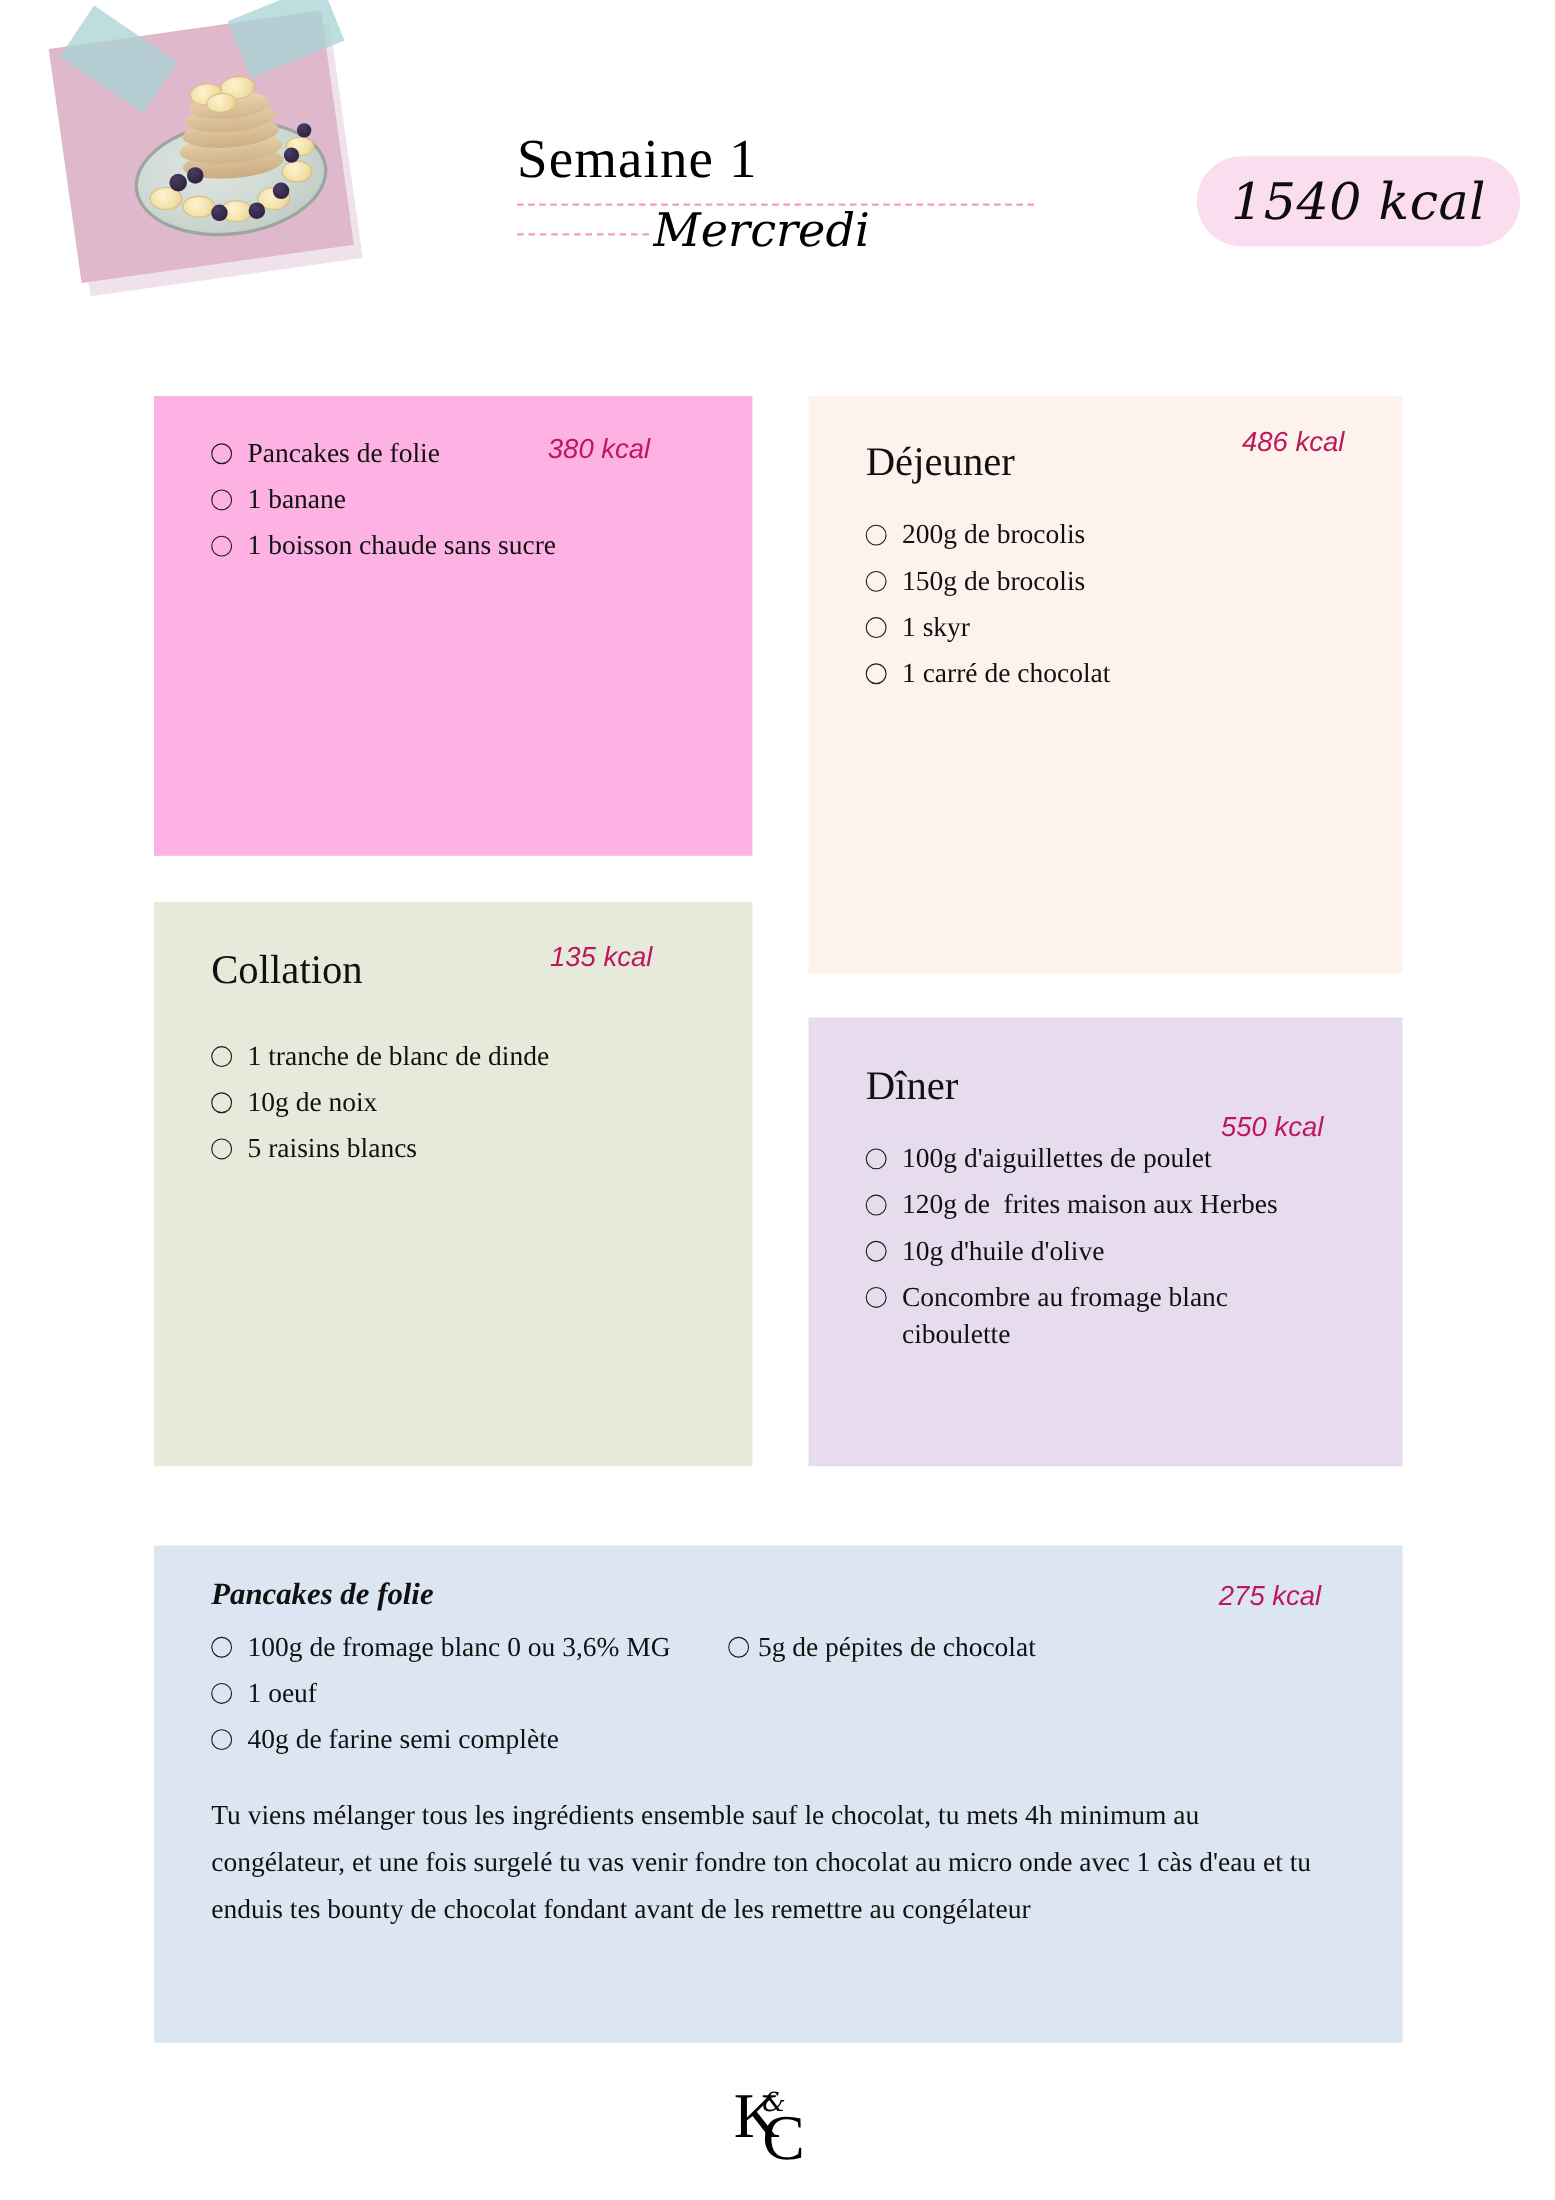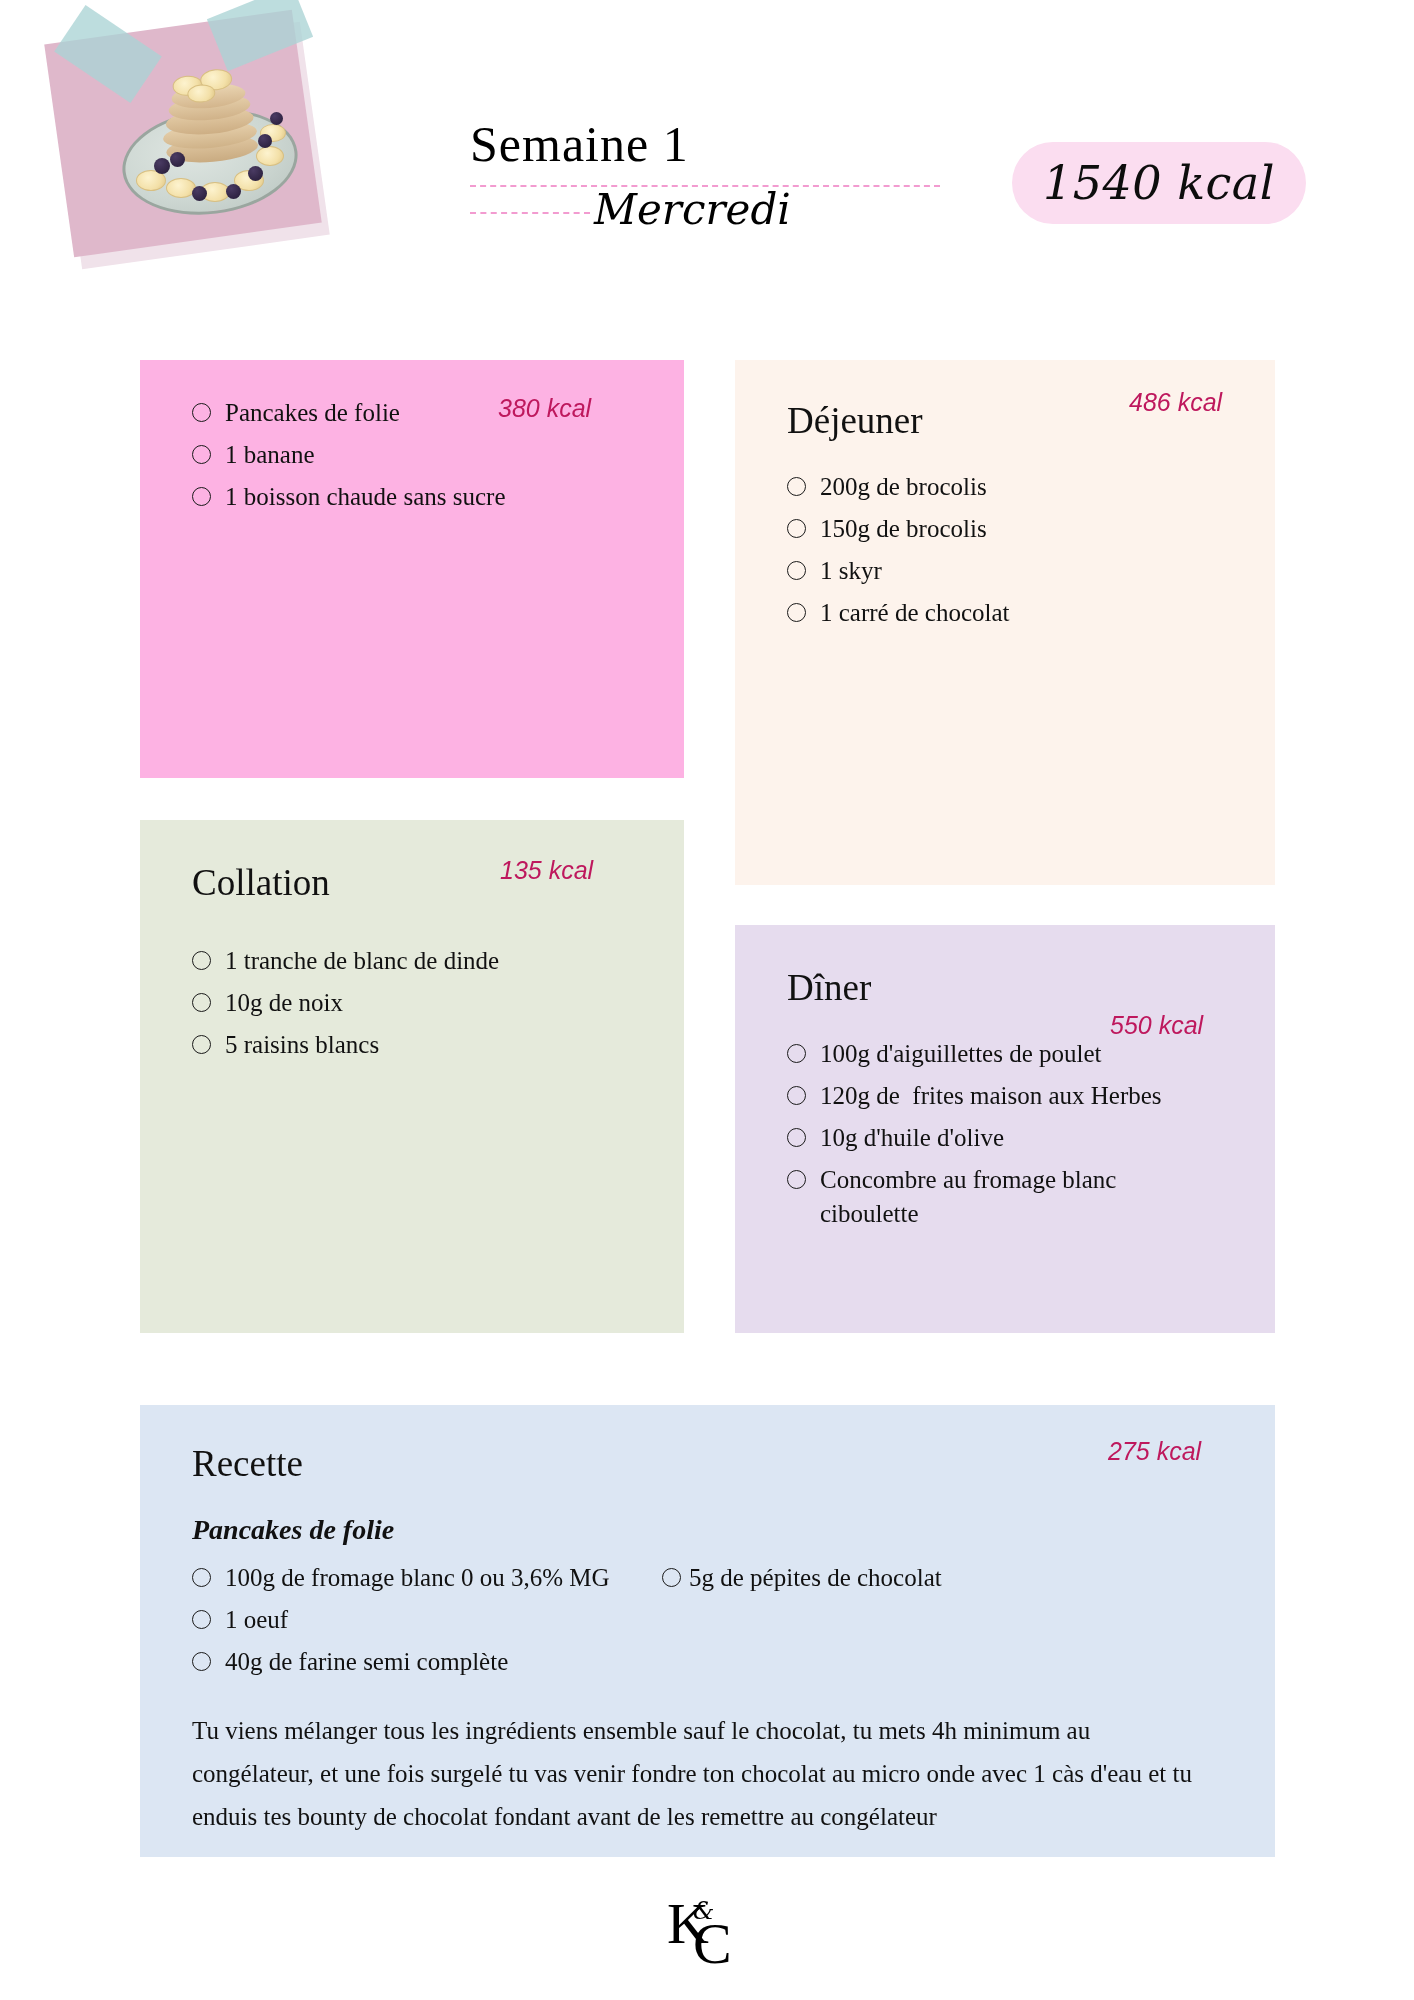--- a/index.html
+++ b/index.html
@@ -66,21 +66,21 @@
   .title-rule { width:470px; height:0; border-top:2px dashed #f29bd0; margin-top:2px; }
   .subtitle-row { display:flex; align-items:center; margin-top:-4px; }
   .sub-dash { width:120px; height:0; border-top:2px dashed #f29bd0; margin-right:4px; margin-top:6px; }
   .title-sub {
     font-family:"DejaVu Serif", serif;
     font-style:italic; font-size:42px; line-height:54px; color:#000;
     white-space:nowrap;
   }
 
   .kcal-pill {
-    position:absolute; left:1012px; top:142px;
+    position:absolute; left:1088px; top:142px;
     width:294px; height:82px; border-radius:41px;
     background:#FBDDF0;
     display:flex; align-items:center; justify-content:center;
   }
   .kcal-pill span {
     font-family:"DejaVu Serif", serif; font-style:italic;
     font-size:46px; color:#0d0d0d; letter-spacing:0.5px;
   }
 
   
@@ -305,23 +305,20 @@
       <span class="item-text">10g d'huile d'olive</span>
     </li>
     <li class="item">
       <span class="cb"></span>
       <span class="item-text" style="max-width:330px;">Concombre au fromage blanc ciboulette</span>
     </li>
   </ul>
 </div>
 
 <div class="card" id="card-recipe">
-  <div class="card-head">
-    <div class="card-title">Recette</div>
-  </div>
   <div class="card-kcal">275 kcal</div>
 
   <div class="recipe-name">Pancakes de folie</div>
 
   <div class="recipe-cols">
     <ul class="items recipe-col-a">
       <li class="item">
         <span class="cb"></span>
         <span class="item-text">100g de fromage blanc 0 ou 3,6% MG</span>
       </li>

